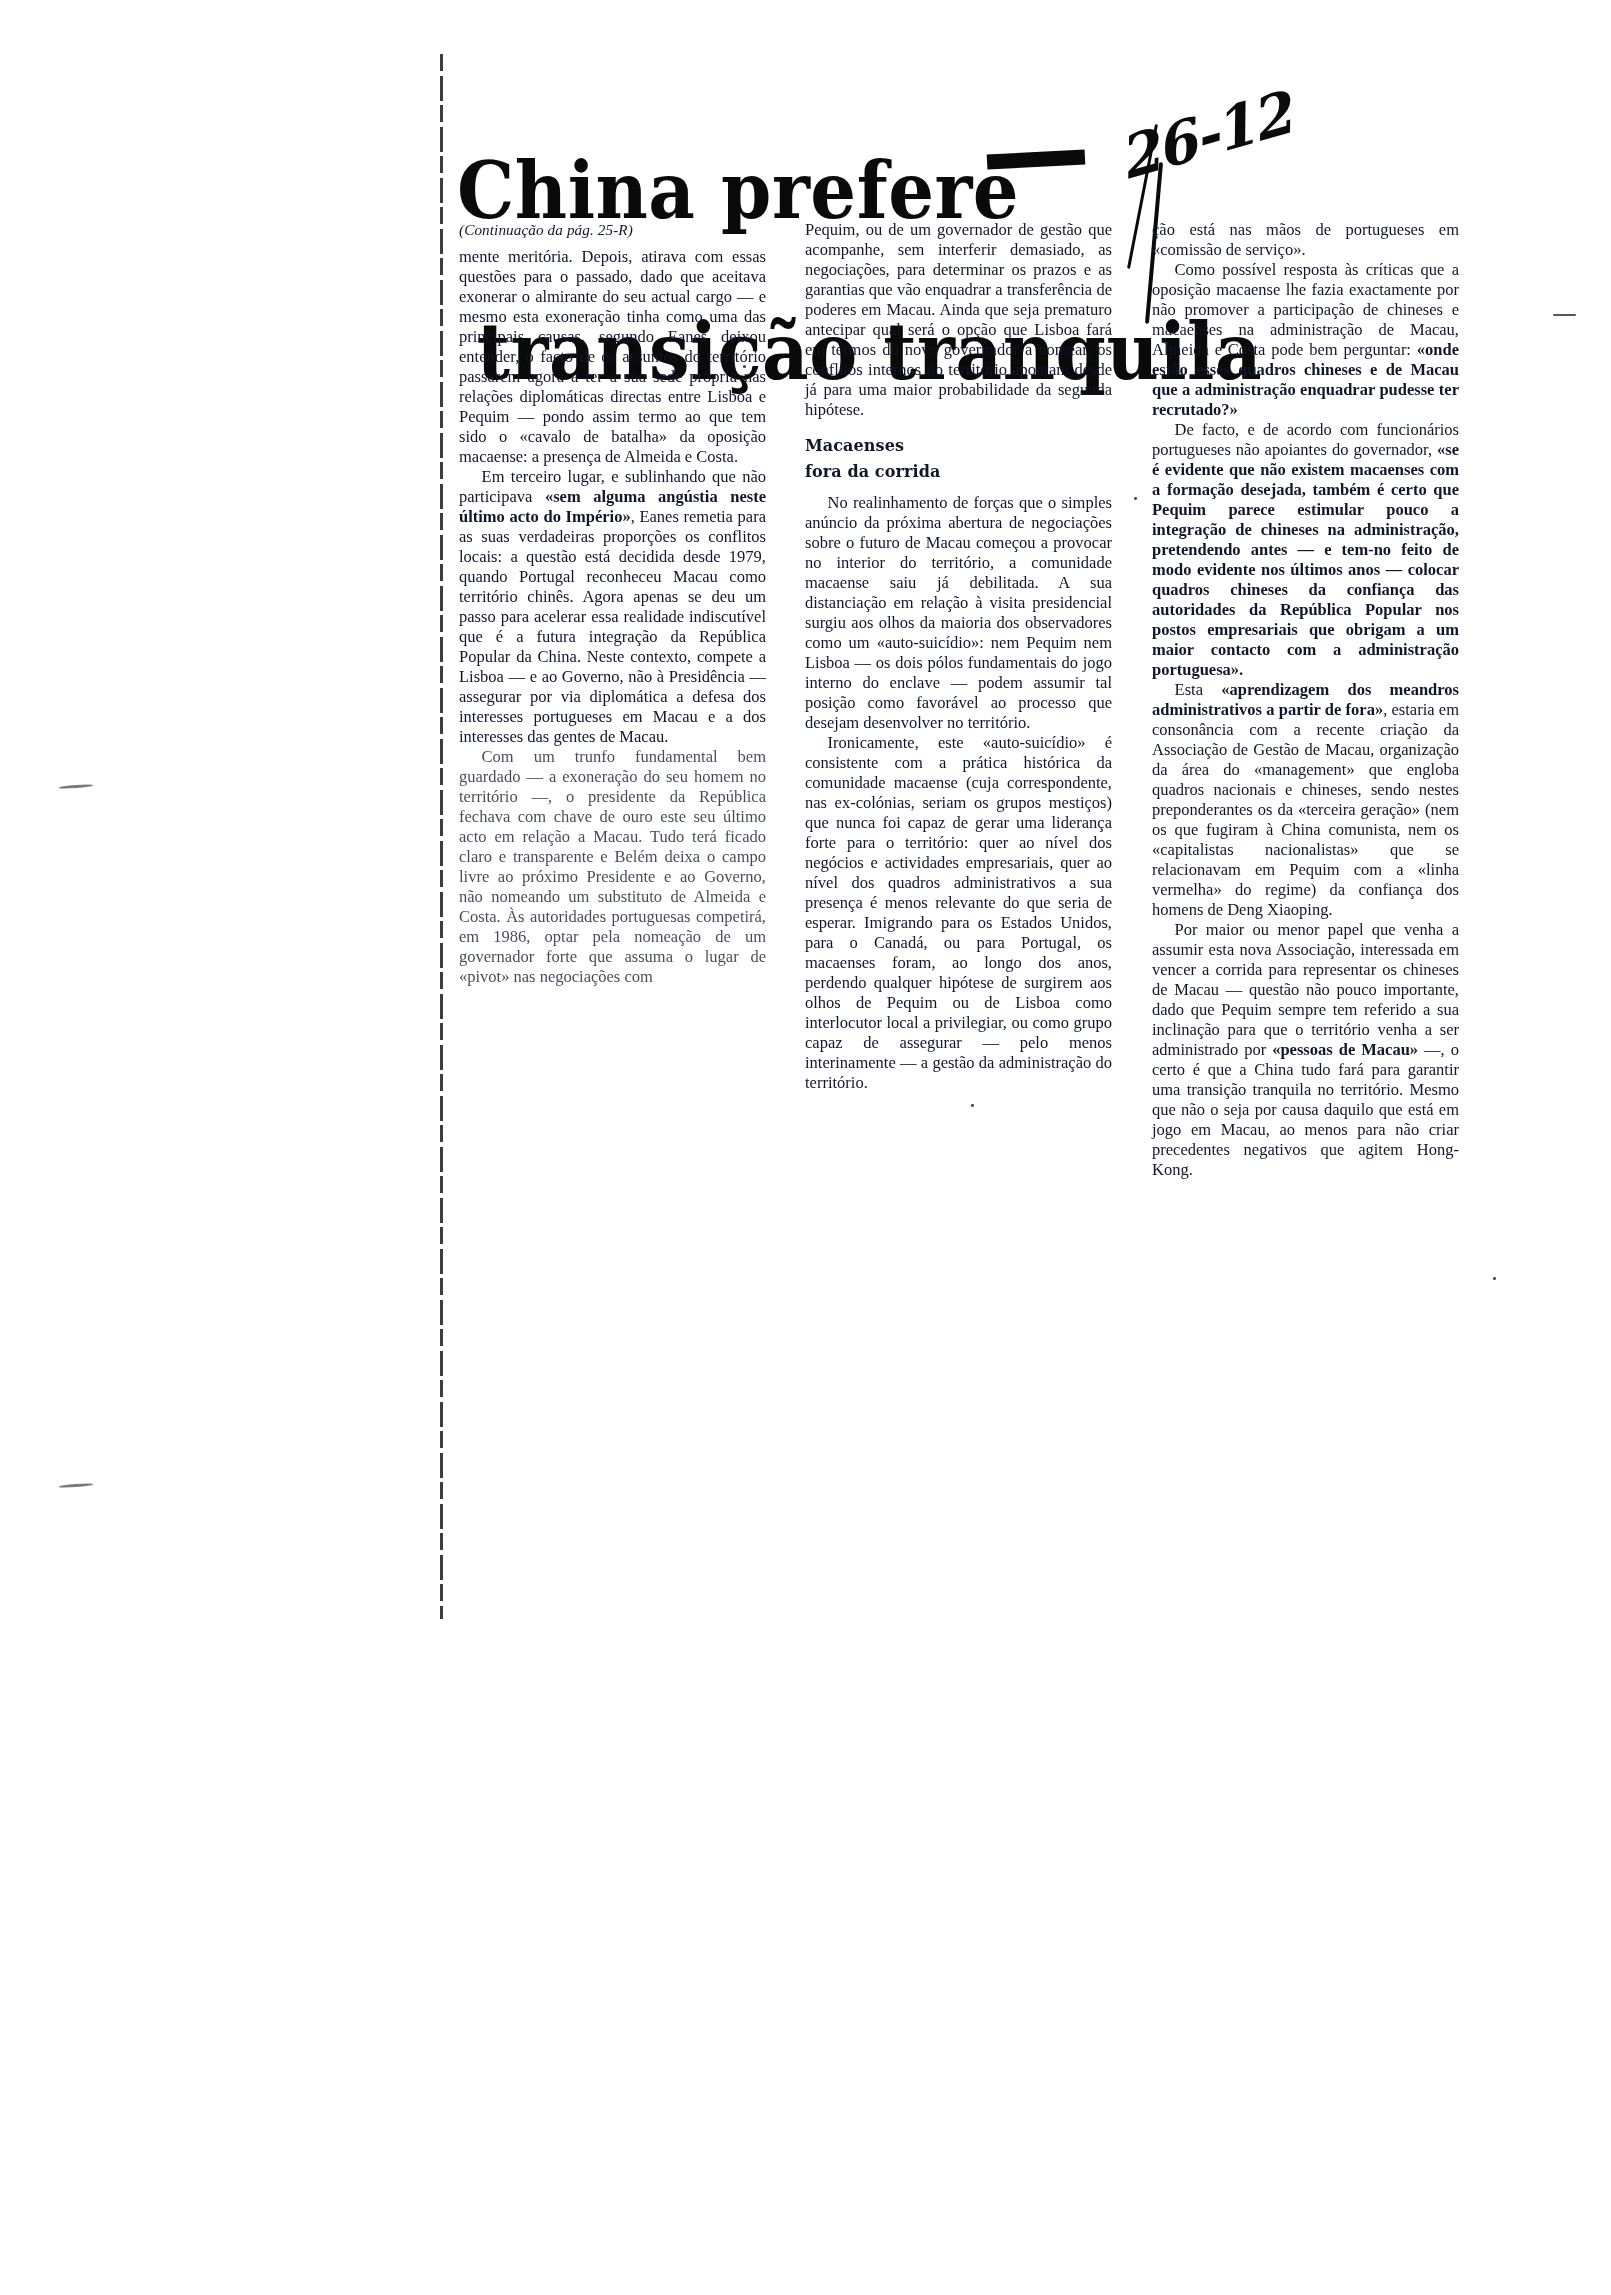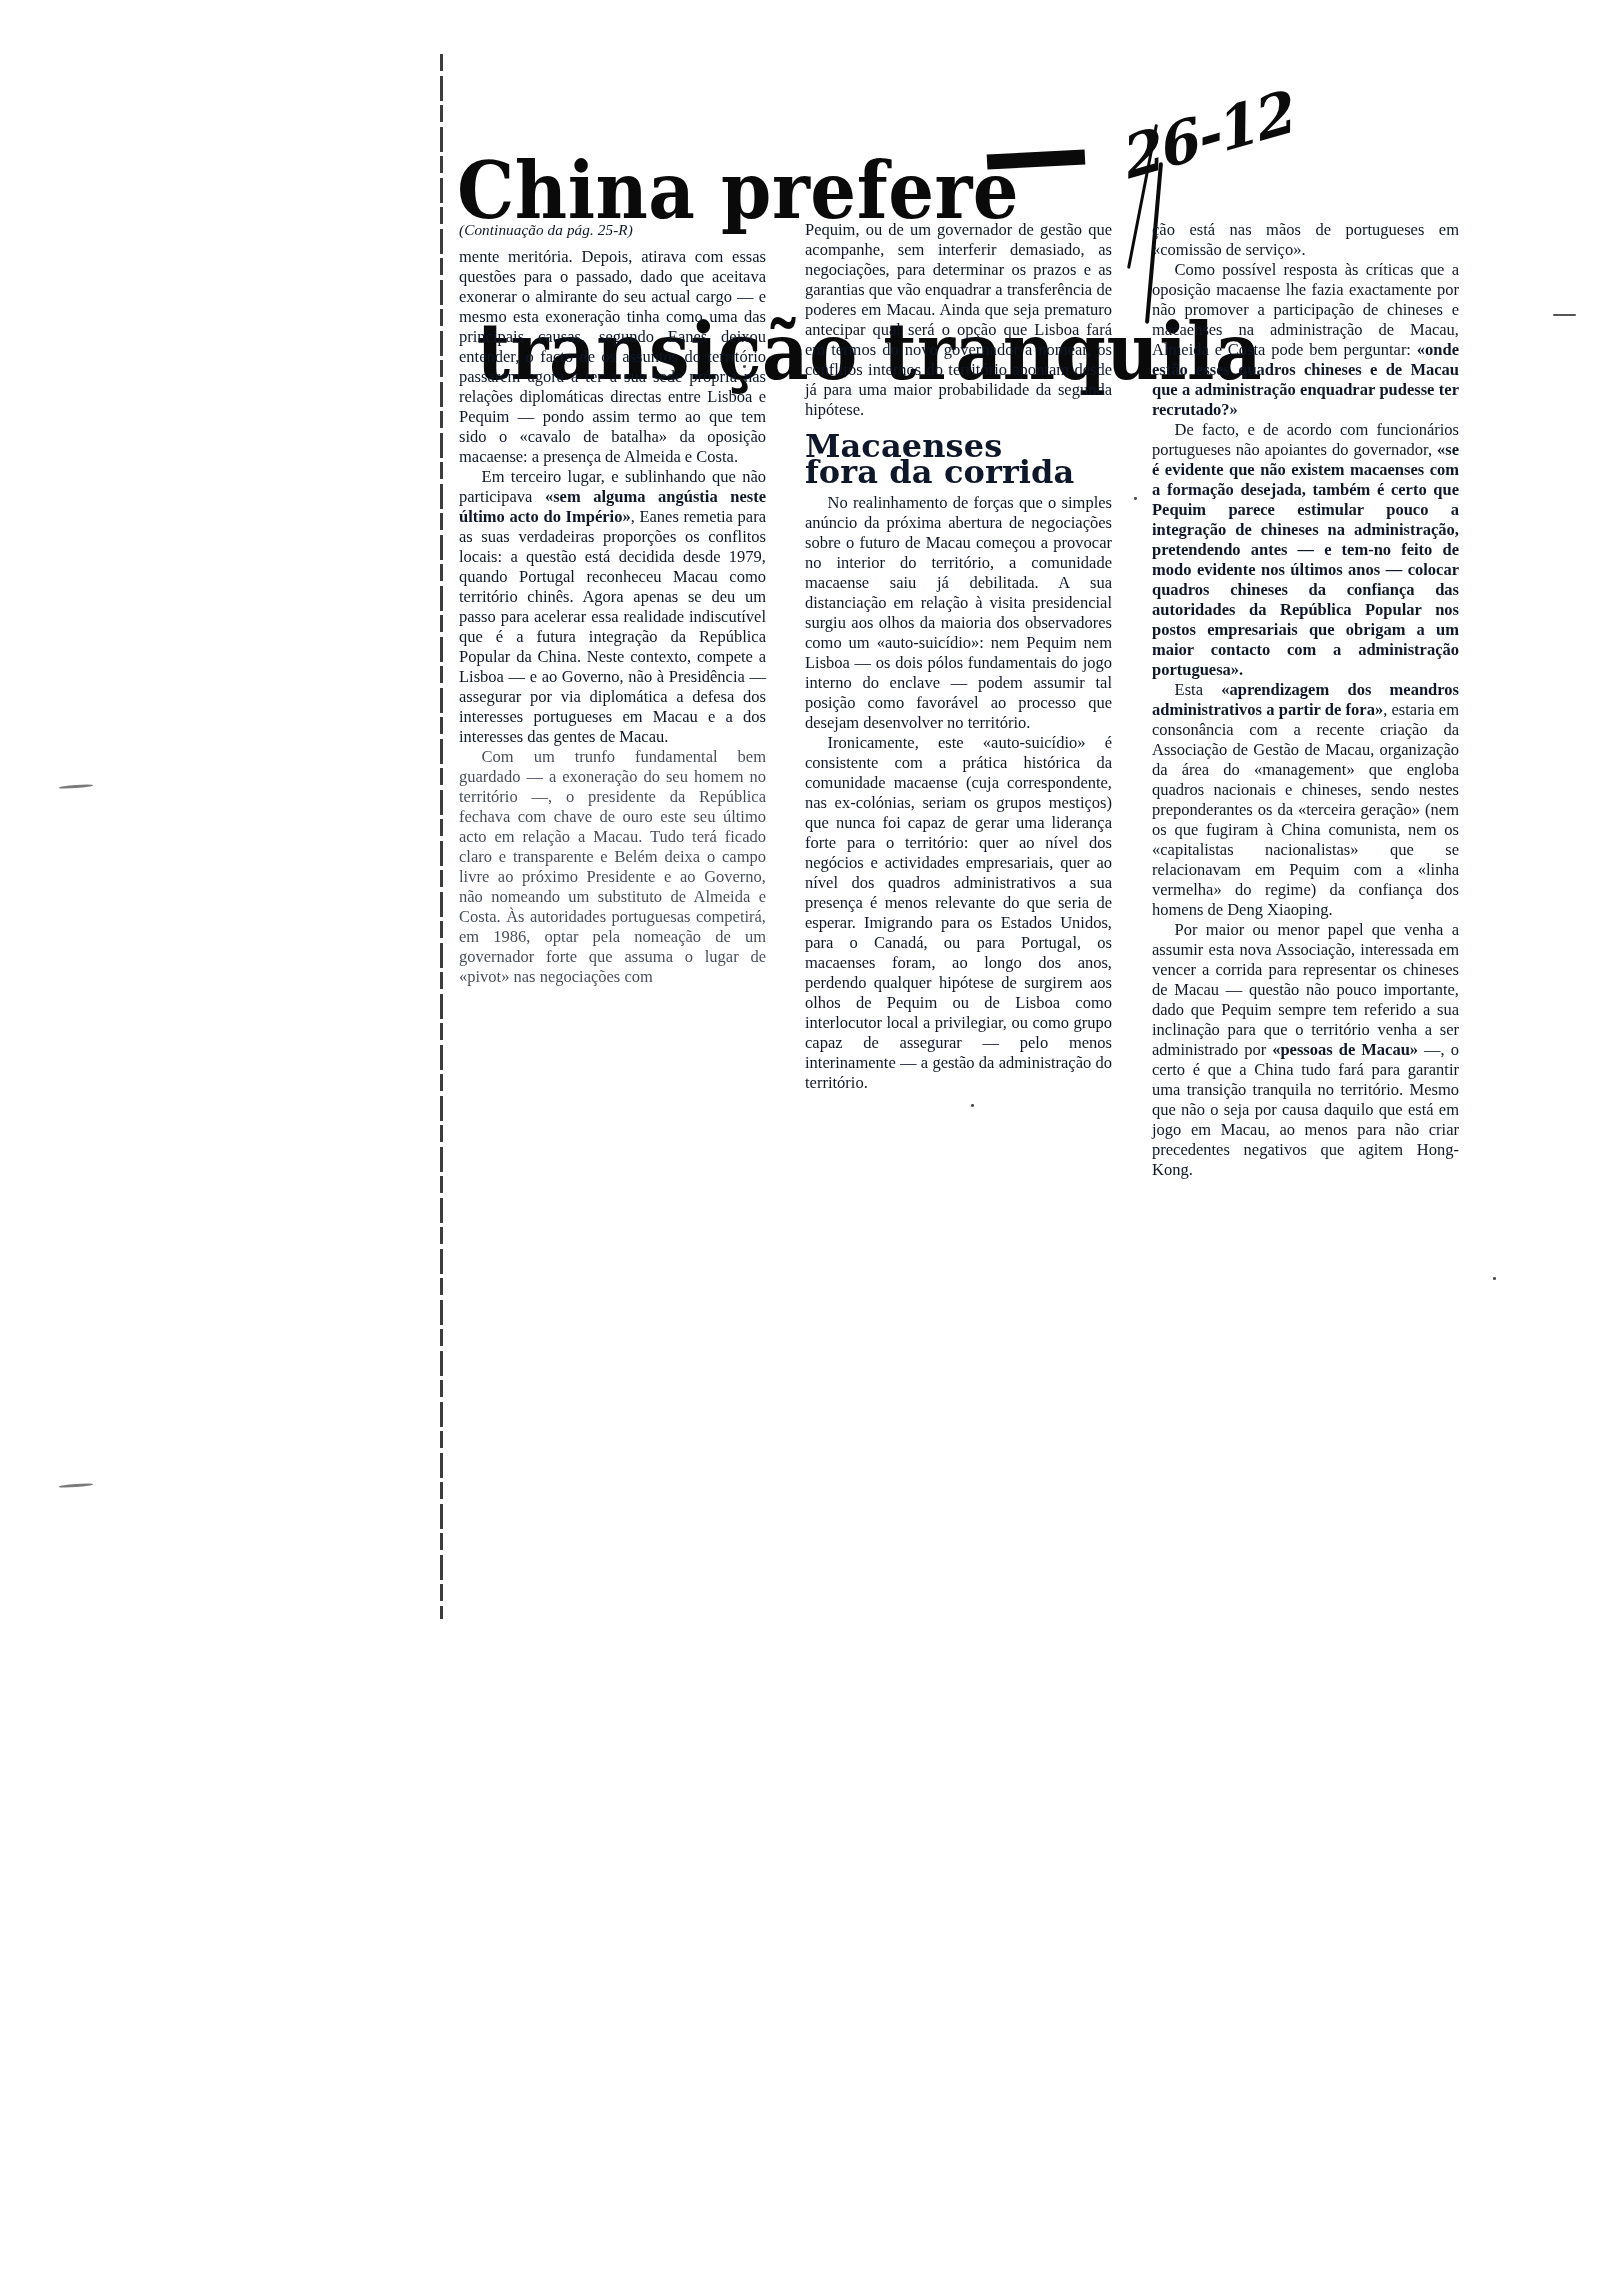--- a/index.html
+++ b/index.html
@@ -138,21 +138,21 @@
     font-style: italic;
     font-size: 15.2px;
     margin-bottom: 6.9px;
     letter-spacing: 0.1px;
   }
   .col b, .col strong { font-weight: 700; }
 
   .subhead {
     font-family: "DejaVu Serif", "Liberation Serif", serif;
     font-weight: 700;
-    font-size: 32px;
+    font-size: 16px;
     line-height: 26.5px;
     margin: 12.8px 0 6.9px 0;
     text-indent: 0;
     text-align: left;
     white-space: pre-line;
     letter-spacing: 0.1px;
   }
 
   
   .bottom-rule {

